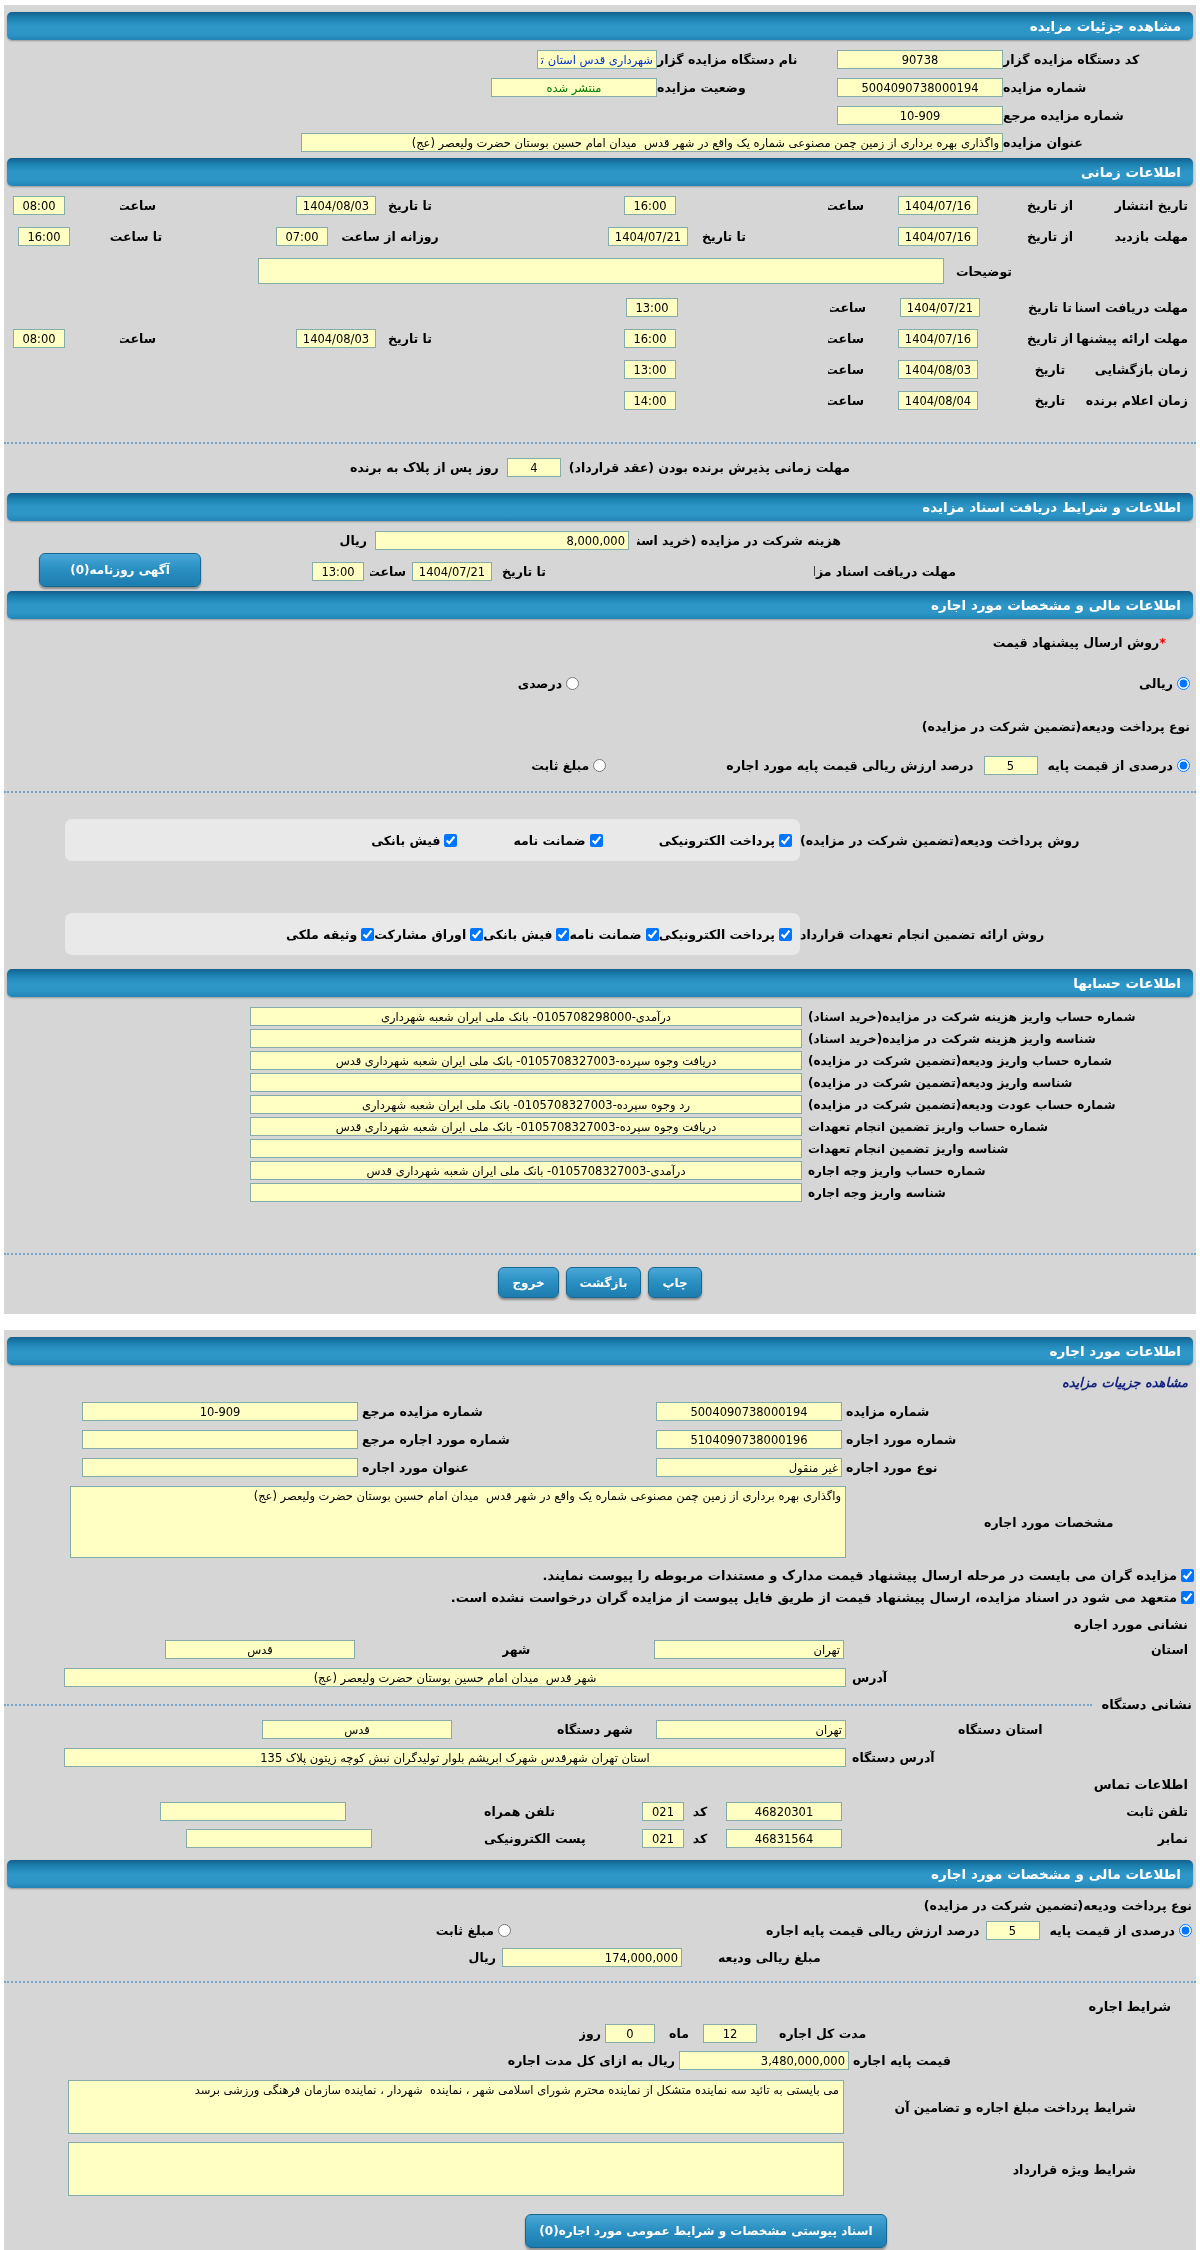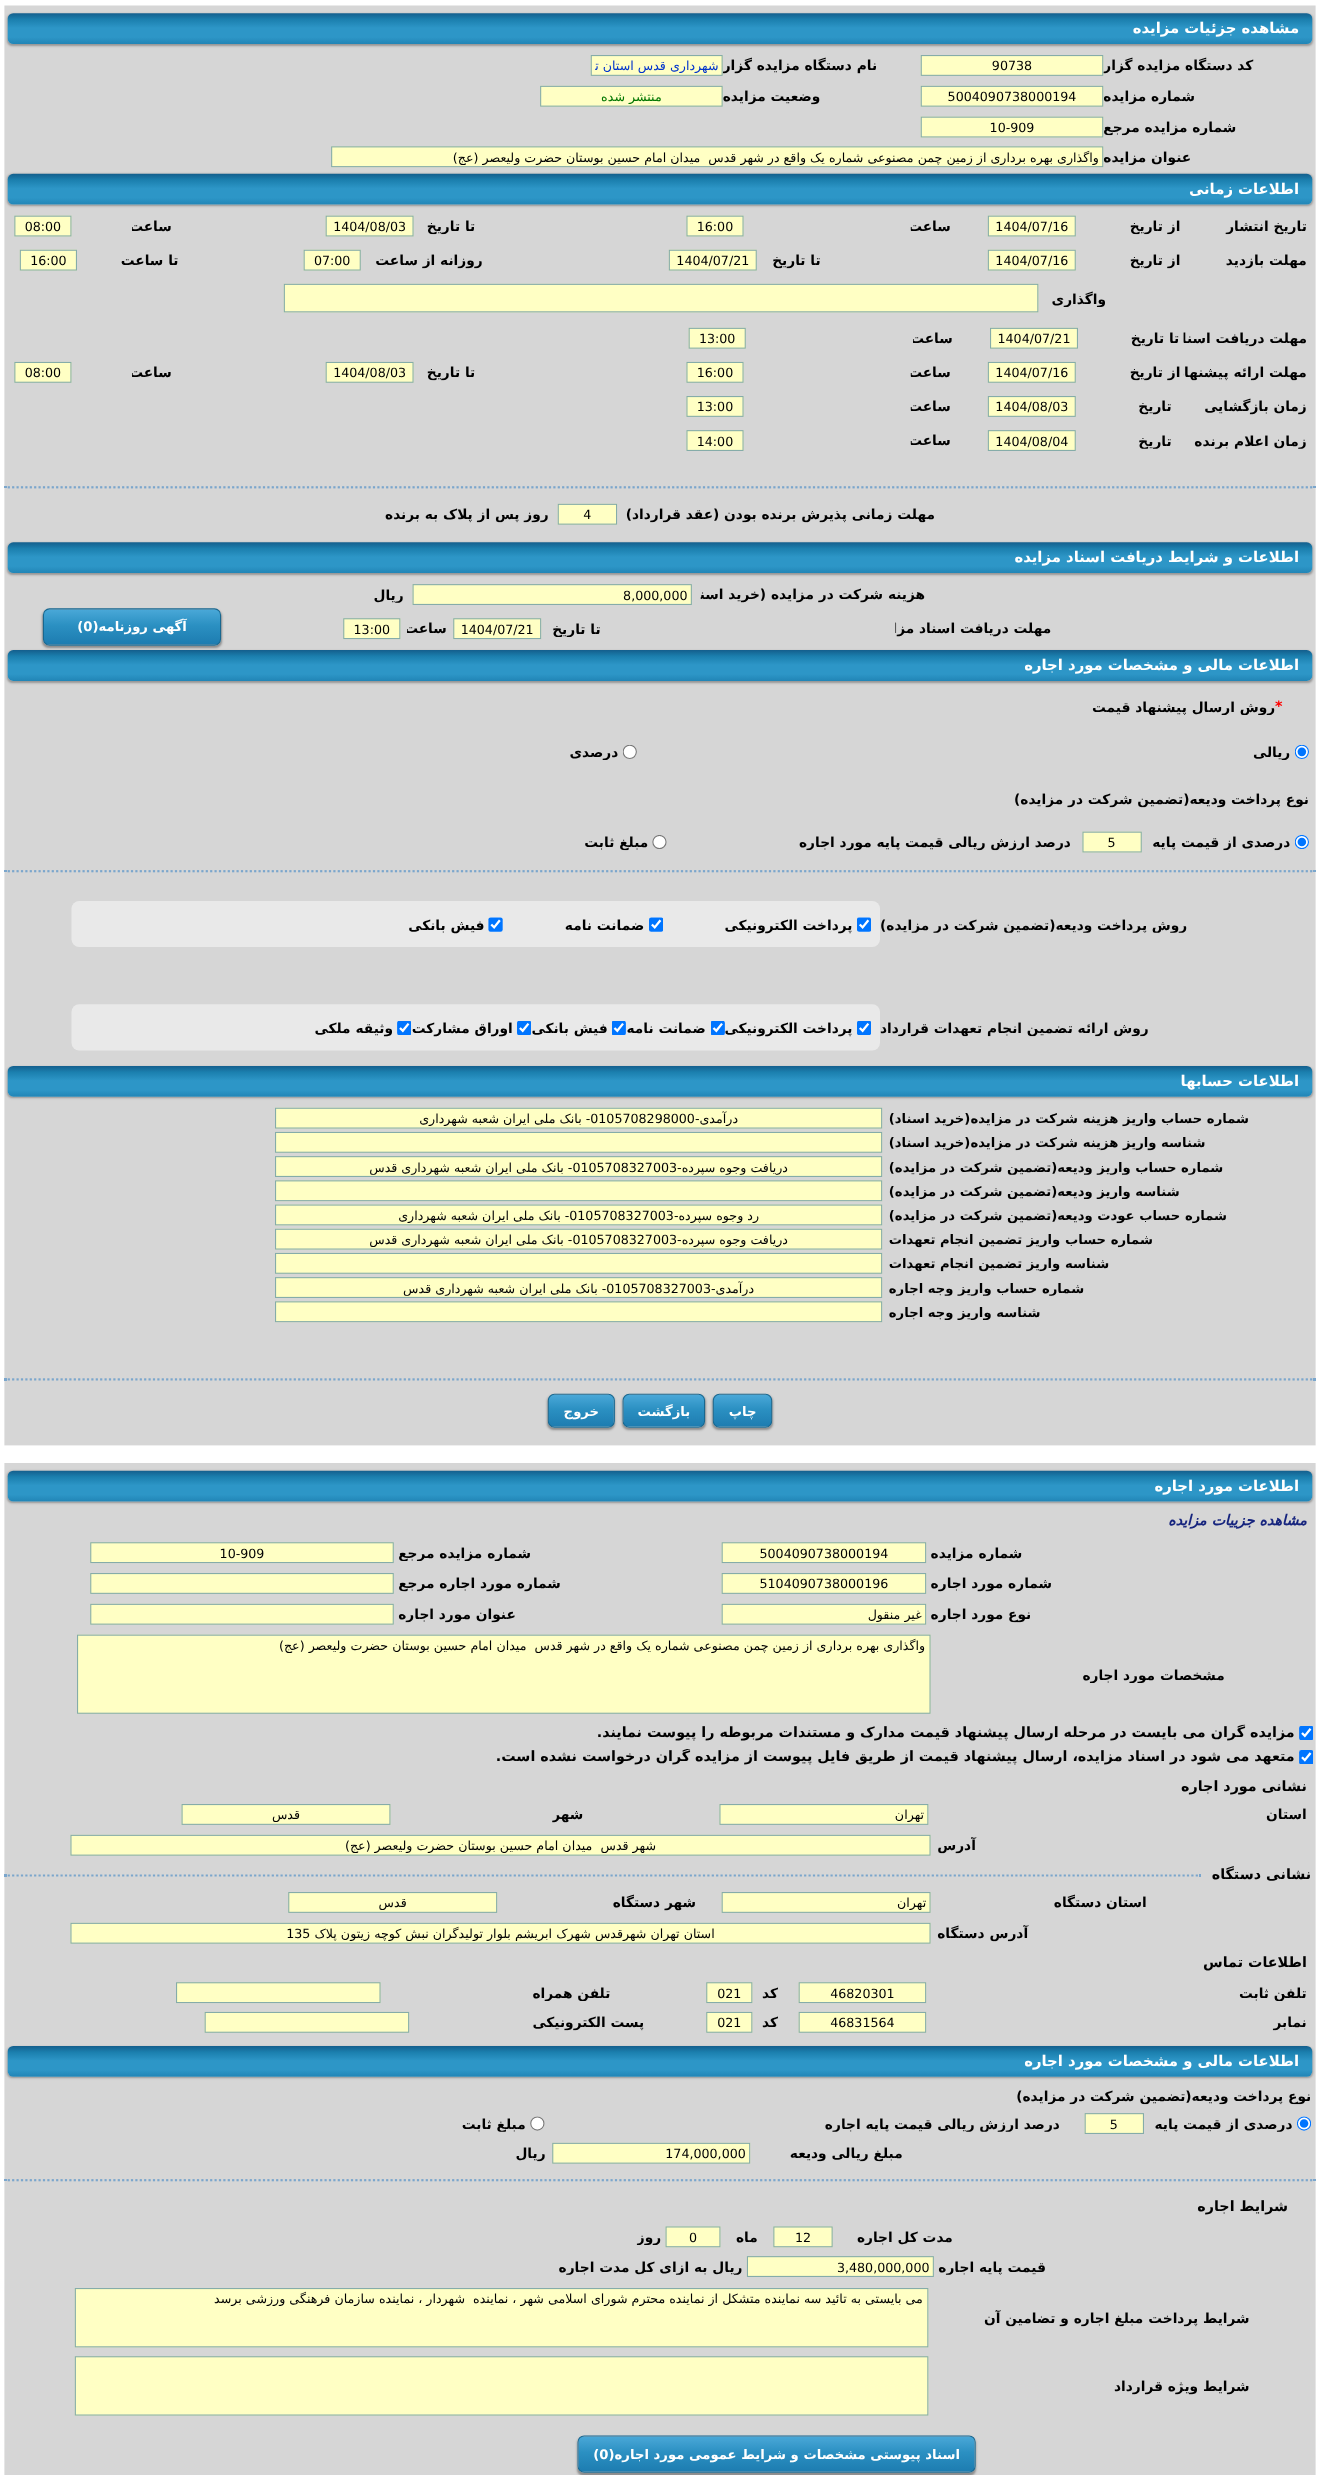--- a/index.html
+++ b/index.html
@@ -106,21 +106,21 @@
     <input class="inp dt" style="margin-right: 46px;" readonly="" value="1404/07/16">
     <span class="lbl sE" style="margin-right:148px">تا تاریخ</span>
     <input class="inp dt" style="margin-right: 10px;" readonly="" value="1404/07/21">
     <span class="lbl" style="width:100px;text-align:center;margin-right:168px">روزانه از ساعت</span>
     <input class="inp tm" style="margin-right: 12px;" readonly="" value="07:00">
     <span class="lbl" style="width:56px;text-align:center;margin-right:112px">تا ساعت</span>
     <input class="inp tm" style="margin-right: 38px;" readonly="" value="16:00">
   </div>
 
   <div class="fr" style="padding-right:168px;margin-bottom:14px">
-    <span class="lbl hugL" style="width:72px">واگذاری</span>
+    <span class="lbl hugL" style="width:72px">توضیحات</span>
     <input class="inp" style="width: 678px; height: 24px; margin-right: 12px;" readonly="" value="">
   </div>
 
   <div class="fr" style="padding-right:8px;margin-bottom:12px">
     <span class="lbl tname">مهلت دریافت اسناد</span>
     <span class="lbl sA">تا تاریخ</span>
     <input class="inp dt" style="margin-right: 44px;" readonly="" value="1404/07/21">
     <span class="lbl sC" style="margin-right:34px">ساعت</span>
     <input class="inp tm" style="margin-right: 152px;" readonly="" value="13:00">
   </div>
@@ -412,21 +412,21 @@
   </div>
 
   <div class="fr" style="padding-right:4px;margin-bottom:8px">
     <span class="lbl">نوع پرداخت ودیعه(تضمین شرکت در مزایده)</span>
   </div>
 
   <div class="fr" style="padding-right:4px;margin-bottom:8px">
     <input type="radio" name="dt2" checked="" style="">
     <span class="lbl">درصدی از قیمت پایه</span>
     <input class="inp ctr" style="width: 46px; margin-right: 10px;" readonly="" value="5">
-    <span class="lbl" style="margin-right:22px">درصد ارزش ریالی قیمت پایه اجاره</span>
+    <span class="lbl" style="margin-right:6px">درصد ارزش ریالی قیمت پایه اجاره</span>
     <input type="radio" name="dt2" style="margin-right: 255px;">
     <span class="lbl">مبلغ ثابت</span>
   </div>
 
   <div class="fr" style="padding-right:360px;margin-bottom:14px">
     <span class="lbl hugL" style="width:118px">مبلغ ریالی ودیعه</span>
     <input class="inp num" style="width: 172px; margin-right: 36px;" readonly="" value="174,000,000">
     <span class="lbl" style="margin-right:6px">ریال</span>
   </div>
 

